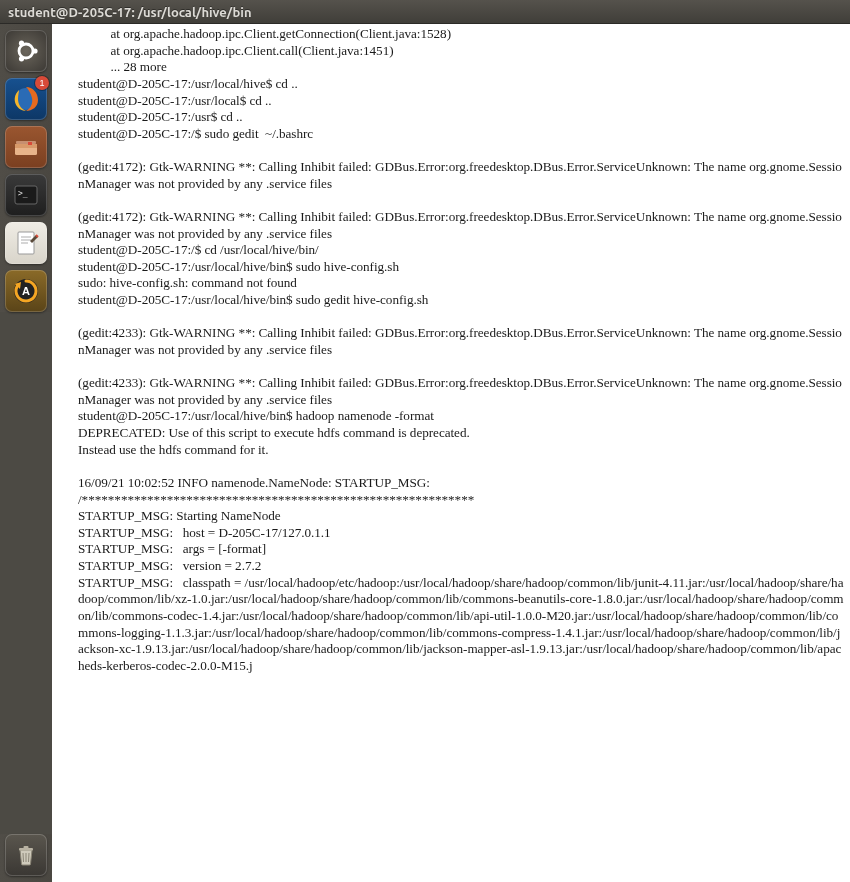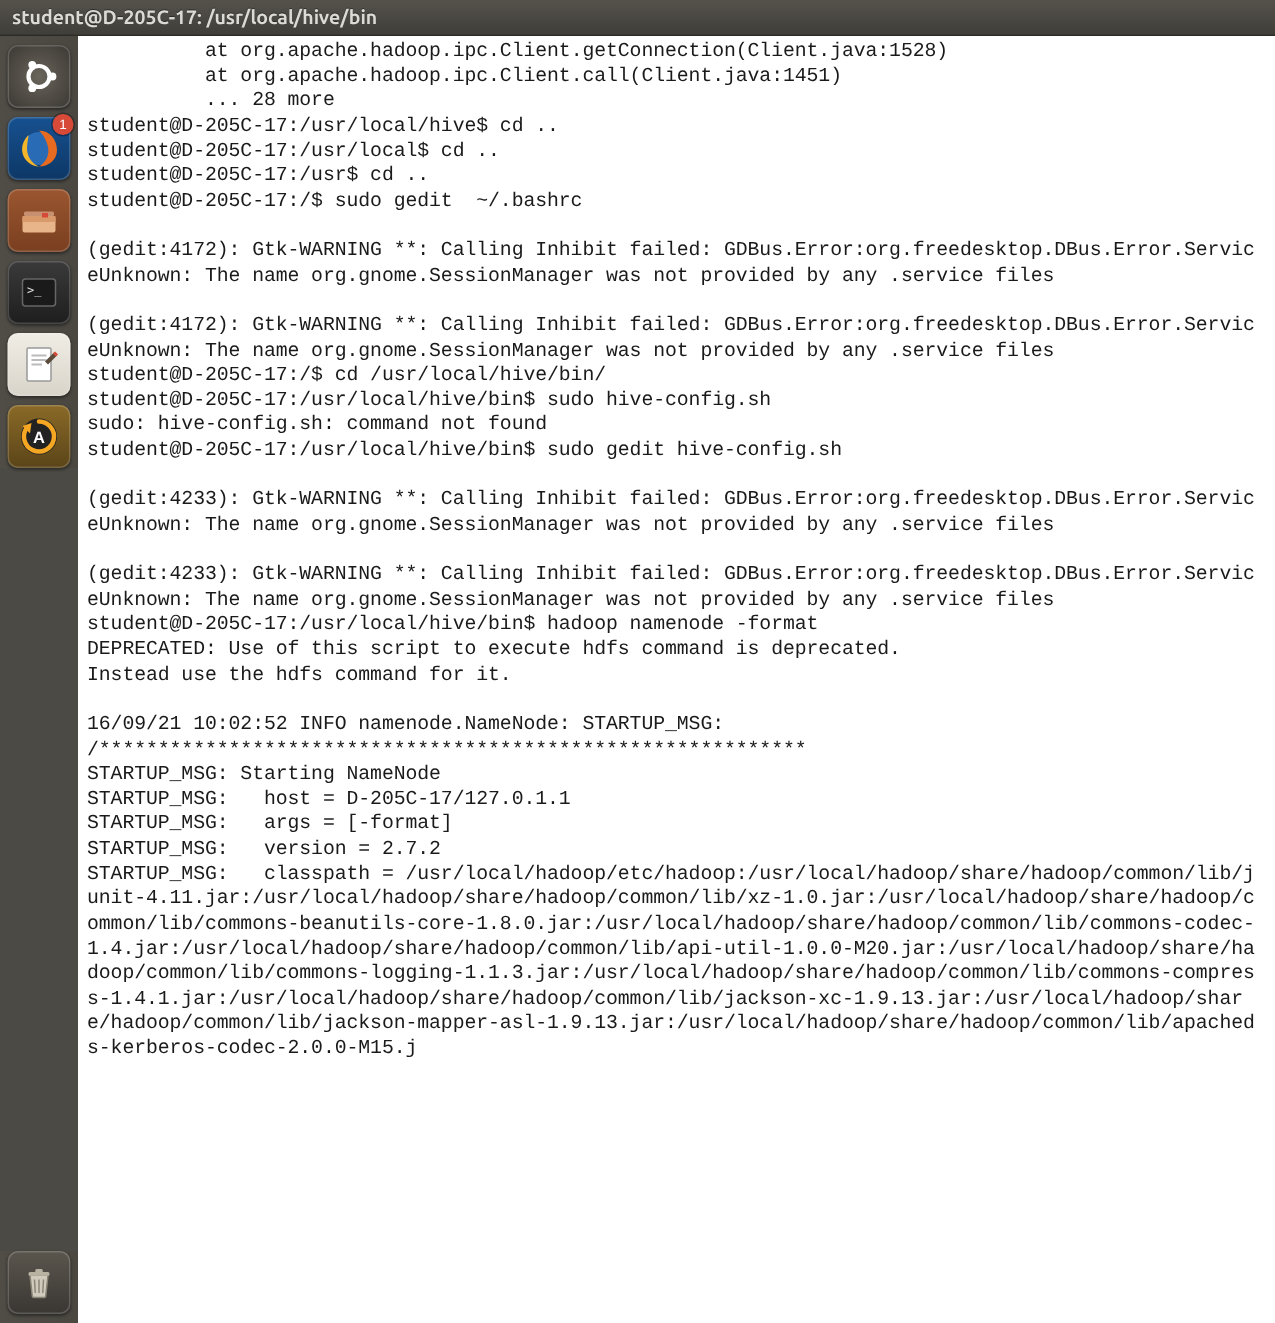--- a/index.html
+++ b/index.html
@@ -162,21 +162,21 @@
         <rect x="6" y="6" width="14" height="2.5" rx="1" fill="#b8b2a2"></rect>
         <rect x="10.5" y="4" width="5" height="2.5" rx="1" fill="#b8b2a2"></rect>
         <line x1="10" y1="11" x2="10.5" y2="20" stroke="#8a8576"></line>
         <line x1="13" y1="11" x2="13" y2="20" stroke="#8a8576"></line>
         <line x1="16" y1="11" x2="15.5" y2="20" stroke="#8a8576"></line>
       </svg>
     </div>
   </div>
 </div>
 
-<div class="terminal"><pre id="term-pre" style="white-space:pre-wrap;word-break:break-all;font-family:Liberation Mono, monospace;font-size:inherit;line-height:inherit;">          at org.apache.hadoop.ipc.Client.getConnection(Client.java:1528)
+<div class="terminal"><pre id="term-pre" style="white-space:pre-wrap;word-break:break-all;font-family:Liberation Serif, serif;font-size:inherit;line-height:inherit;margin-left:20px;">          at org.apache.hadoop.ipc.Client.getConnection(Client.java:1528)
           at org.apache.hadoop.ipc.Client.call(Client.java:1451)
           ... 28 more
 student@D-205C-17:/usr/local/hive$ cd ..
 student@D-205C-17:/usr/local$ cd ..
 student@D-205C-17:/usr$ cd ..
 student@D-205C-17:/$ sudo gedit  ~/.bashrc
 
 (gedit:4172): Gtk-WARNING **: Calling Inhibit failed: GDBus.Error:org.freedesktop.DBus.Error.ServiceUnknown: The name org.gnome.SessionManager was not provided by any .service files
 
 (gedit:4172): Gtk-WARNING **: Calling Inhibit failed: GDBus.Error:org.freedesktop.DBus.Error.ServiceUnknown: The name org.gnome.SessionManager was not provided by any .service files

